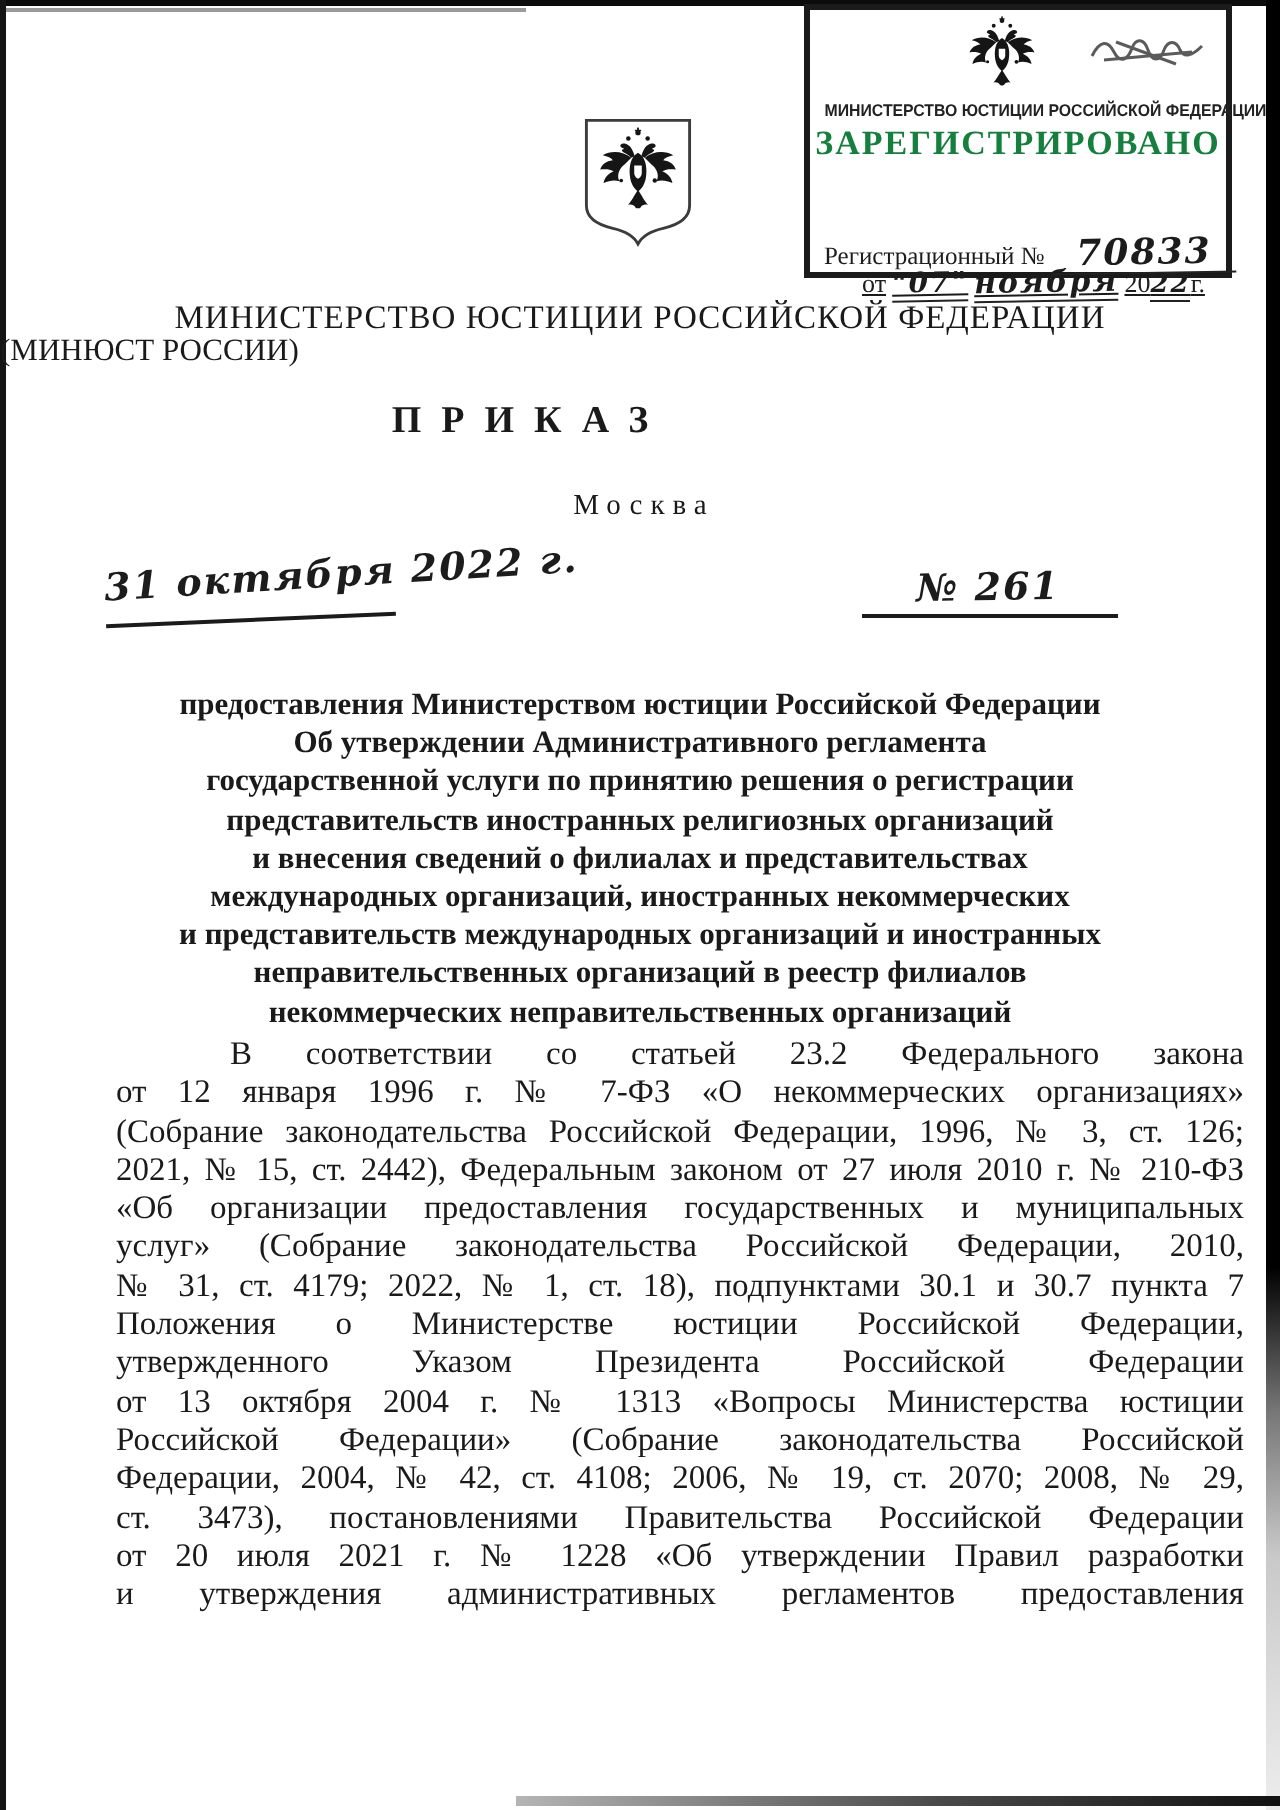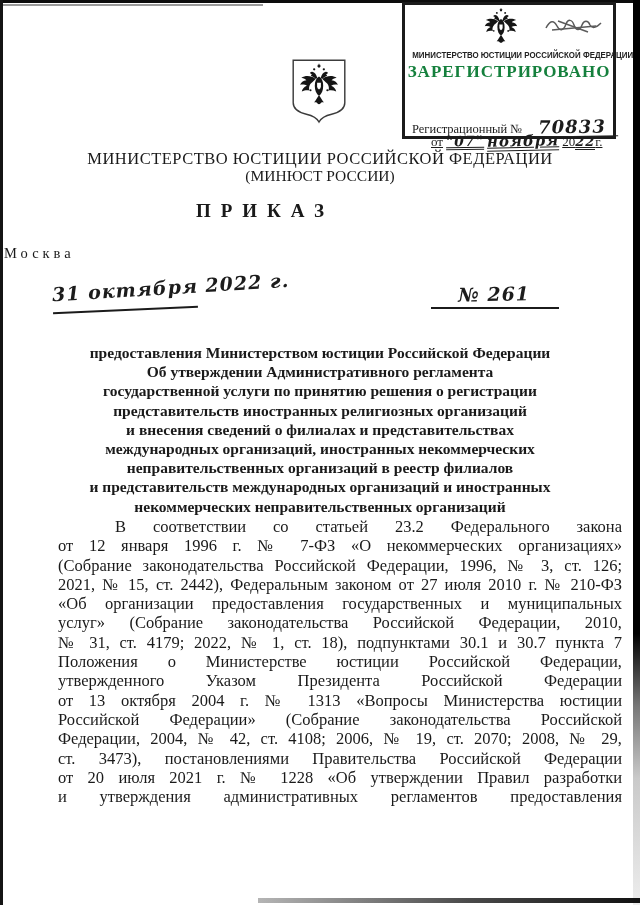--- a/index.html
+++ b/index.html
@@ -37,24 +37,24 @@
   .st-day{font-size:14px;border-bottom:1.4px solid #222;margin:0 3px;transform:rotate(-1deg);line-height:1.1;}
   .st-month{font-size:15px;border-bottom:1.4px solid #222;min-width:66px;text-align:center;
          margin-right:3px;transform:rotate(-1deg);line-height:1.1;}
   .st-yy{font-size:13px;line-height:1.1;border-bottom:1.2px solid #222;}
 
   
   .emblem{position:absolute;left:289px;top:57px;}
 
   .ministry{position:absolute;left:0;top:149px;width:640px;text-align:center;
          font-size:16.5px;letter-spacing:.5px;}
-  .ministry-short{position:absolute;left:0;top:167px;width:640px;text-align:center;font-size:15.5px;}
+  .ministry-short{position:absolute;left:0;top:167px;width:640px;font-size:15.5px;}
   .doc-type{position:absolute;left:0;top:200px;width:520px;text-align:center;
          font-weight:bold;font-size:19px;letter-spacing:10px;text-indent:10px;}
-  .city{position:absolute;left:0;top:245px;width:640px;text-align:left;
+  .city{position:absolute;left:0;top:245px;width:640px;text-align:center;
          font-size:14.5px;letter-spacing:4px;text-indent:4px;}
 
   
   .hw-date{position:absolute;left:52px;top:278px;width:175px;font-size:19px;
          transform:rotate(-3.5deg);white-space:nowrap;}
   .date-line{position:absolute;left:53px;top:309px;width:145px;height:2px;background:#1b1b1b;
          transform:rotate(-2.5deg);}
   .hw-num{position:absolute;left:438px;top:283px;width:112px;text-align:center;font-size:19px;
          transform:rotate(-1deg);white-space:nowrap;}
   .num-line{position:absolute;left:431px;top:307px;width:128px;height:1.6px;background:#1b1b1b;}
@@ -139,22 +139,22 @@
   <div class="hw hw-num">№ 261</div>
   <div class="num-line"></div>
 
   <div class="subject">
       <div class="line">предоставления Министерством юстиции Российской Федерации</div>
       <div class="line">Об утверждении Административного регламента</div>
       <div class="line">государственной услуги по принятию решения о регистрации</div>
       <div class="line">представительств иностранных религиозных организаций</div>
       <div class="line">и внесения сведений о филиалах и представительствах</div>
       <div class="line">международных организаций, иностранных некоммерческих</div>
+      <div class="line">и представительств международных организаций и иностранных</div>
       <div class="line">неправительственных организаций в реестр филиалов</div>
-      <div class="line">и представительств международных организаций и иностранных</div>
       <div class="line">некоммерческих неправительственных организаций</div>
     </div>
 
   <div class="body-text">
       <div class="line">В соответствии со статьей 23.2 Федерального закона</div>
       <div class="line">от 12 января 1996 г. № 7-ФЗ «О некоммерческих организациях»</div>
       <div class="line">(Собрание законодательства Российской Федерации, 1996, № 3, ст. 126;</div>
       <div class="line">2021, № 15, ст. 2442), Федеральным законом от 27 июля 2010 г. № 210-ФЗ</div>
       <div class="line">«Об организации предоставления государственных и муниципальных</div>
       <div class="line">услуг» (Собрание законодательства Российской Федерации, 2010,</div>

